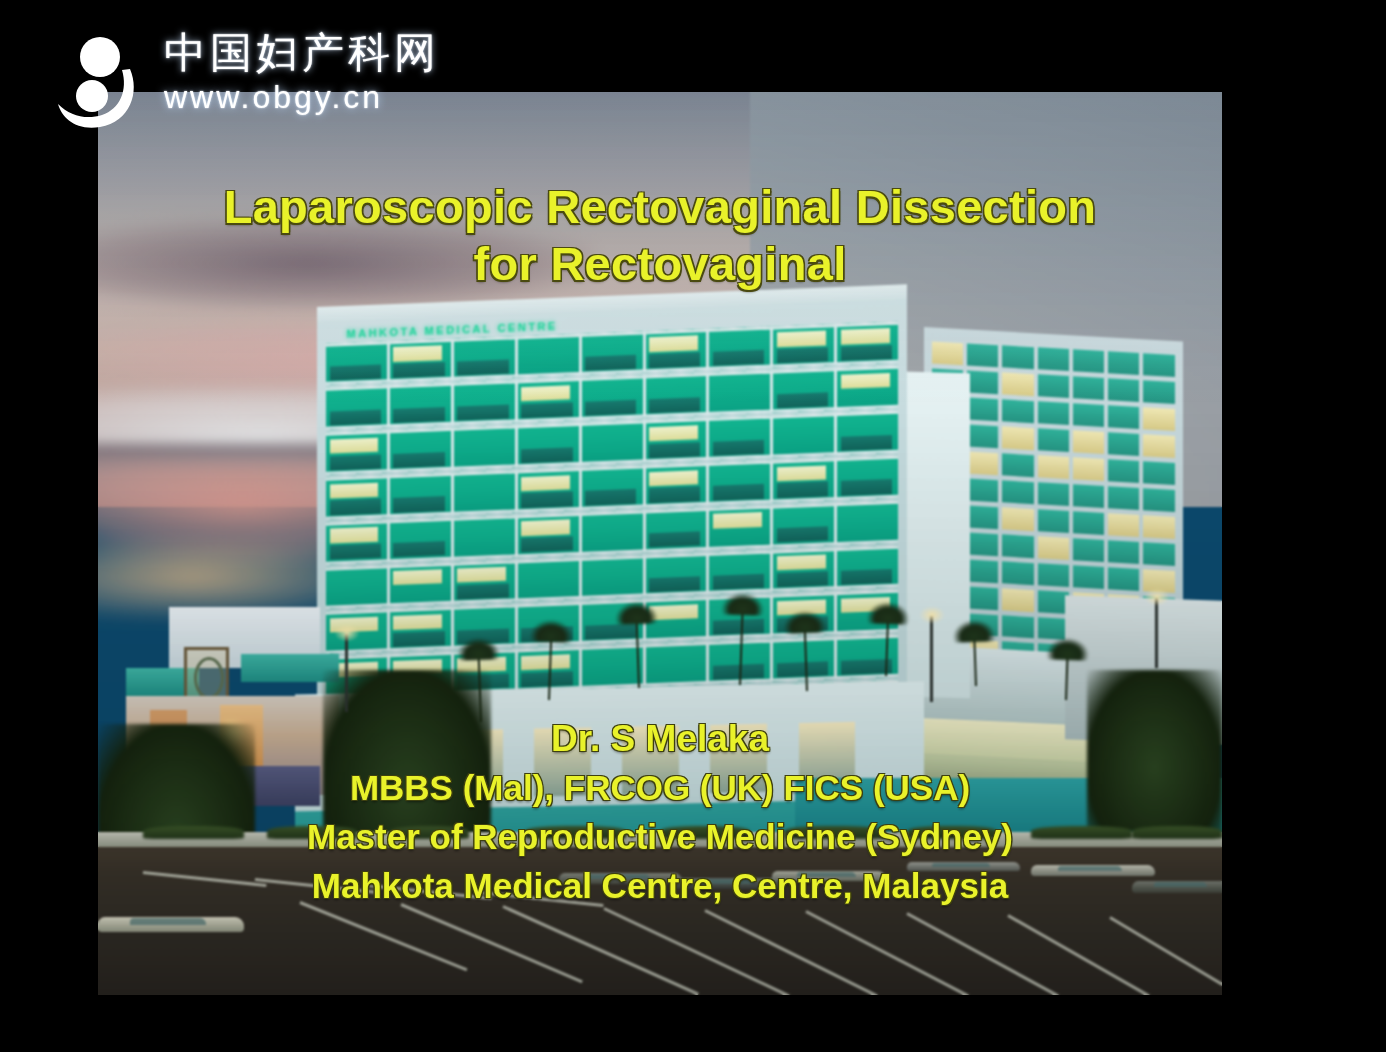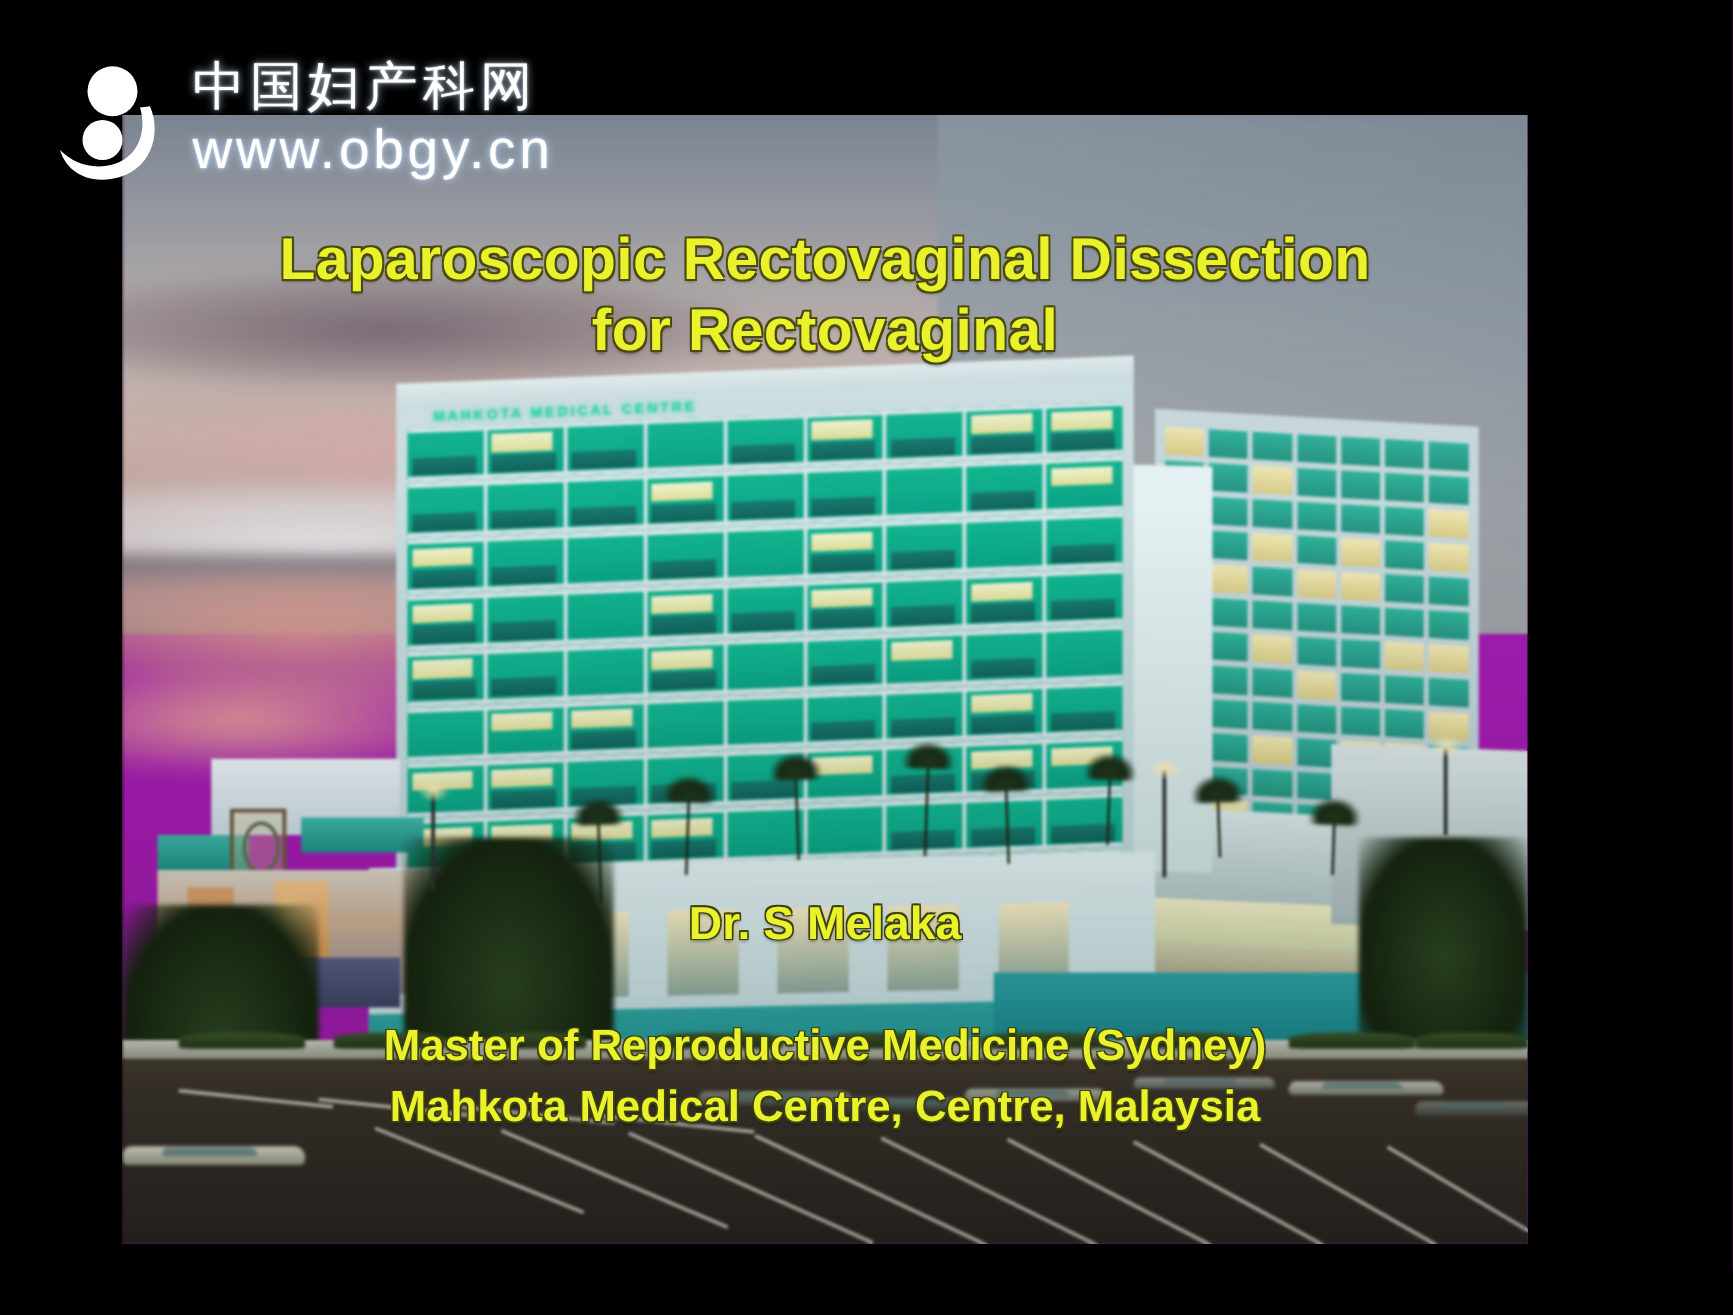--- a/index.html
+++ b/index.html
@@ -3,21 +3,21 @@
 <meta charset="utf-8">
 <style>
   html,body{margin:0;padding:0;background:#000;}
   body{width:1386px;height:1052px;overflow:hidden;
        font-family:"Liberation Sans","DejaVu Sans",sans-serif;}
 
   #stage{position:relative;width:1386px;height:1052px;background:#000;overflow:hidden;}
 
   
   #video{position:absolute;left:98px;top:92px;width:1124px;height:903px;overflow:hidden;
-         background:#a21caf;}
+         background:#0c4a6e;}
 
   
   .sky{position:absolute;left:0;top:0;width:100%;height:46%;
        background:
          linear-gradient(180deg,
            #7b8391 0%, #8a8f99 10%, #9a9aa1 20%,
            #aaa6a6 30%, #b8adaa 40%, #c2b2ad 50%,
            #c7b0a8 62%, #bfa49d 74%, #ab9390 86%, #8e8188 100%);}
   .sky-right{position:absolute;right:0;top:0;width:42%;height:46%;
        background:linear-gradient(200deg,#7e8a96 0%,#8c97a1 35%,#9aa2a8 65%,#a6a8a6 100%);
@@ -168,27 +168,27 @@
        text-shadow:
          -1.2px -1.2px 0 #3e400f, 1.2px -1.2px 0 #3e400f,
          -1.2px  1.2px 0 #3e400f, 1.2px  1.2px 0 #3e400f,
           0 2px 3px rgba(0,0,0,.5);}
   #c0{top:626px;font-size:37px;}
   #c1{top:676px;font-size:35px;}
   #c2{top:725px;font-size:35px;}
   #c3{top:774px;font-size:35px;}
 
   
-  #watermark{position:absolute;left:46px;top:30px;width:400px;height:120px;margin-top:16px;}
+  #watermark{position:absolute;left:56px;top:30px;width:400px;height:120px;}
   #wm-logo{position:absolute;left:0;top:4px;width:96px;height:104px;}
   #wm-text{position:absolute;left:108px;top:0;width:300px;}
   #wm-cn{font-size:42px;color:#fff;letter-spacing:4px;line-height:1.08;
        font-family:"DejaVu Sans",sans-serif;
        text-shadow:0 0 7px rgba(200,225,255,.85),0 0 2px rgba(255,255,255,.9);}
-  #wm-url{font-size:44px;color:#fff;letter-spacing:3px;margin-top:4px;
+  #wm-url{font-size:32px;color:#fff;letter-spacing:3px;margin-top:4px;
        font-family:"Liberation Sans",sans-serif;
        text-shadow:0 0 8px rgba(190,220,255,.9),0 0 2px rgba(255,255,255,.9);}
 </style>
 </head>
 <body>
 
 <div id="stage">
 
   <div id="video">
 
@@ -696,20 +696,21 @@
 
     <div id="blurlayer"></div>
     <div id="grade"></div>
 
     <div class="slide-title" id="title">
       <div>Laparoscopic Rectovaginal Dissection</div>
       <div>for Rectovaginal</div>
     </div>
 
     <div class="credit" id="c0">Dr. S Melaka</div>
+    <div class="credit" id="c1">MBBS (Mal), FRCOG (UK) FICS (USA)</div>
     <div class="credit" id="c2">Master of Reproductive Medicine (Sydney)</div>
     <div class="credit" id="c3">Mahkota Medical Centre, Centre, Malaysia</div>
   </div>
 
   <div id="watermark">
     <svg id="wm-logo" viewBox="0 0 96 104">
       <circle cx="44" cy="23" r="20" fill="#ffffff"></circle>
       <circle cx="36" cy="62" r="16" fill="#ffffff"></circle>
       <path d="M74 35 C84 58 74 88 44 93 C20 97 6 84 2 70 C14 82 30 86 46 81 C64 75 72 56 66 36 Z" fill="#ffffff"></path>
     </svg>

